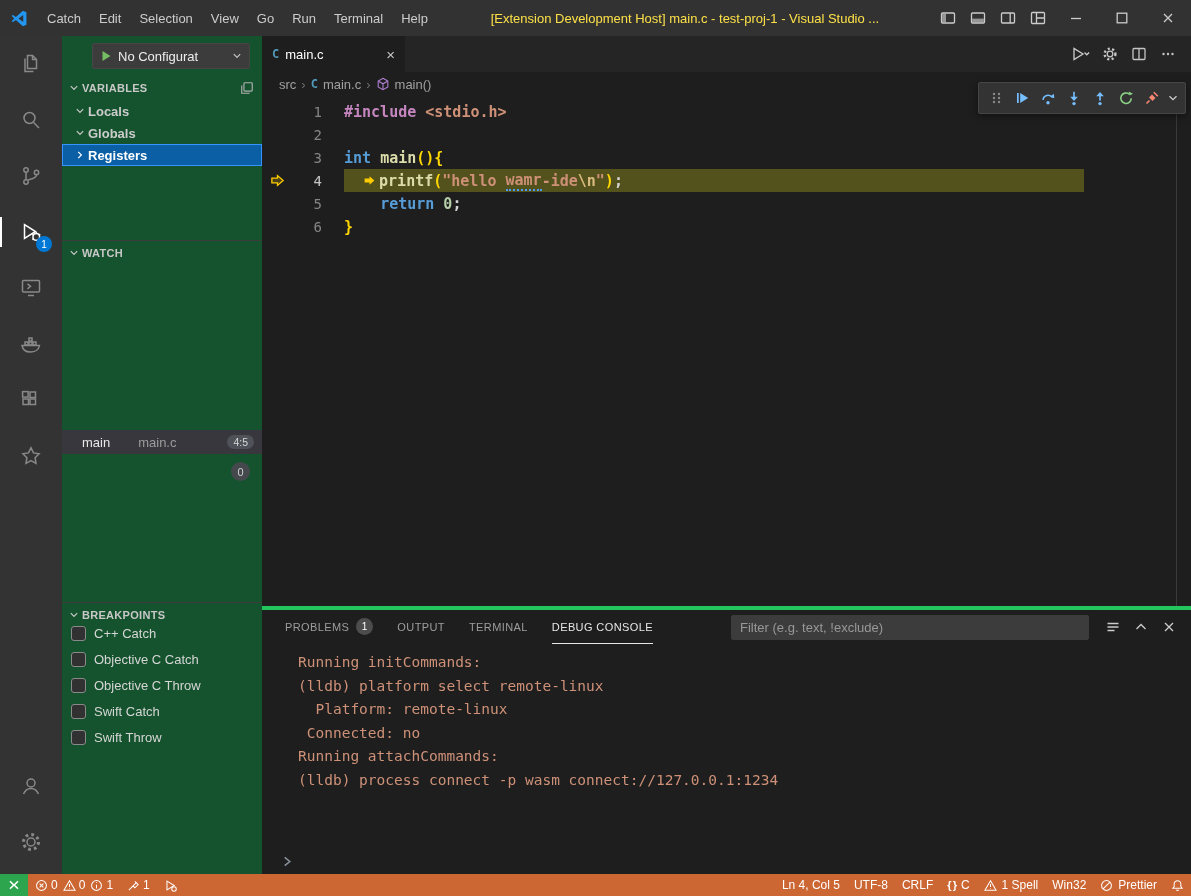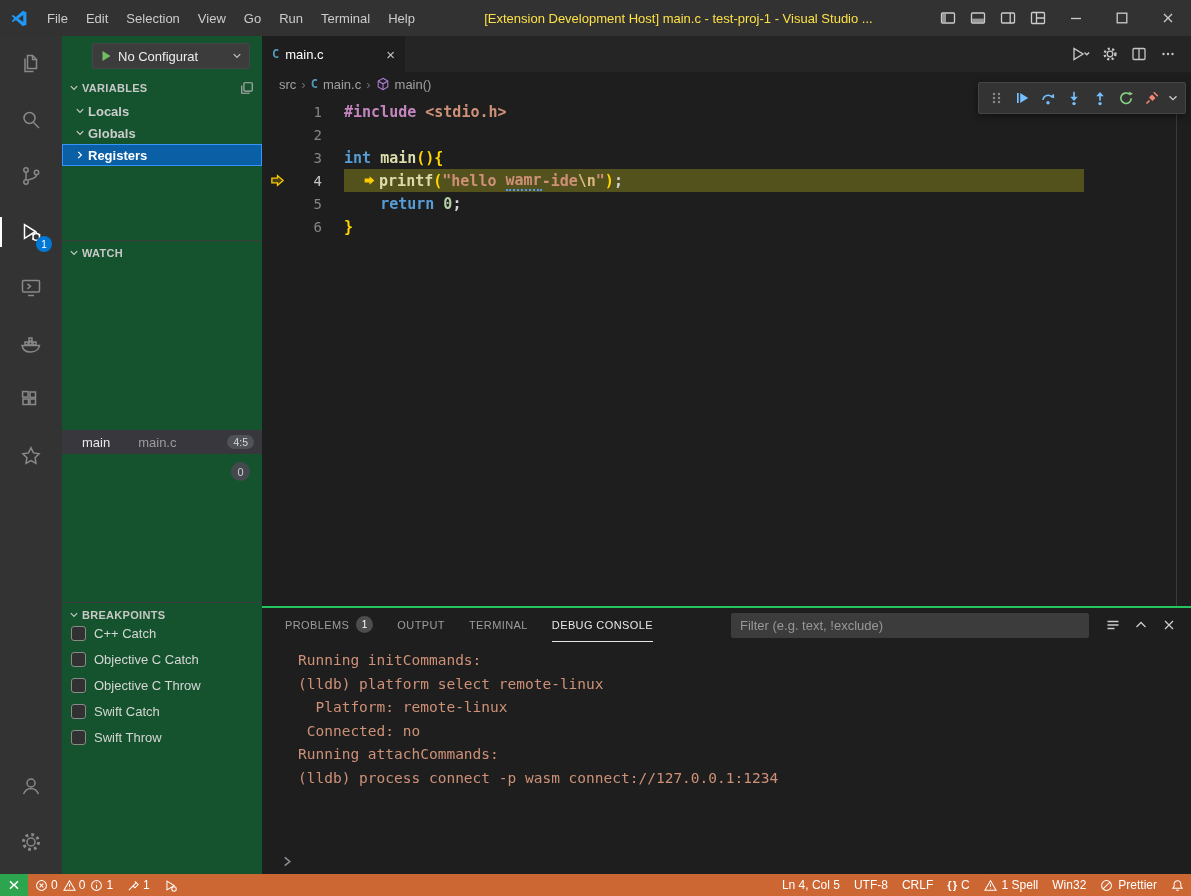--- a/index.html
+++ b/index.html
@@ -74,21 +74,21 @@
   .tok-misspelled{ border-bottom:2px dotted #4f9cf5; padding-bottom:0; }
   .inline-icon { display:inline-flex; margin:0 3px 0 1px; }
   .inline-icon svg { display:block; }
   .editor-scrollbar { position:absolute; top:0; bottom:0; right:14px; width:1px; background:#3a3a3a; }
 
   .debug-controls { position:absolute; top:46px; right:5px; height:32px; background:#333333; border:1px solid #454545; box-shadow:0 2px 8px rgba(0,0,0,.45); display:flex; align-items:center; padding:0 4px; z-index:6; border-radius:2px; }
   .dc-btn { width:26px; height:28px; display:flex; align-items:center; justify-content:center; cursor:pointer; }
   .dc-btn svg { display:block; }
 
   
-  .panel { height:268px; flex:none; display:flex; flex-direction:column; border-top:2px solid #22c55e; background:#1e1e1e; }
+  .panel { height:268px; flex:none; display:flex; flex-direction:column; border-top:4px solid #22c55e; background:#1e1e1e; }
   .panel-header { height:34px; flex:none; display:flex; align-items:center; padding:0 10px 0 23px; }
   .panel-tab { margin-right:24px; height:100%; display:flex; align-items:center; gap:7px; font-size:11px; letter-spacing:.4px; color:#9d9d9d; border-bottom:1px solid transparent; cursor:pointer; }
   .panel-tab.active { color:#e7e7e7; border-bottom-color:#e7e7e7; }
   .problems-badge { background:#4d4d4d; color:#ffffff; min-width:17px; height:17px; border-radius:50%; font-size:10px; display:flex; align-items:center; justify-content:center; }
   .panel-filter { margin-left:auto; width:358px; height:25px; background:#3c3c3c; border:1px solid #3c3c3c; border-radius:2px; color:#e0e0e0; font-size:13px; padding:0 8px; outline:none; font-family:"Liberation Sans",sans-serif; }
   .panel-filter::placeholder { color:#989898; }
   .panel-actions { display:flex; align-items:center; gap:4px; margin-left:12px; color:#cccccc; }
   .panel-action { width:24px; height:24px; display:flex; align-items:center; justify-content:center; cursor:pointer; }
   .console { flex:1; overflow:hidden; padding:7px 0 0 36px; font-family:"DejaVu Sans Mono",monospace; font-size:14.5px; line-height:23.5px; color:#ce9178; white-space:pre; }
   .console-prompt { height:26px; flex:none; display:flex; align-items:center; padding-left:19px; color:#8b949e; }
@@ -107,21 +107,21 @@
 
 <div class="app">
 
   <div class="titlebar">
     <div class="vscode-logo">
       <svg width="17" height="17" viewBox="0 0 16 16">
           <path fill="#2196f3" d="M11.2.6L4.6 6.7 1.9 4.6.5 5.3l2.6 2.7L.5 10.7l1.4.7 2.7-2.1 6.6 6.1 3.3-1.6V2.2L11.2.6zm.3 4.2v6.4L7 8l4.5-3.2z"></path>
         </svg>
     </div>
     <div class="menu-bar">
-        <div class="menu-item">File</div>
+        <div class="menu-item">Catch</div>
         <div class="menu-item">Edit</div>
         <div class="menu-item">Selection</div>
         <div class="menu-item">View</div>
         <div class="menu-item">Go</div>
         <div class="menu-item">Run</div>
         <div class="menu-item">Terminal</div>
         <div class="menu-item">Help</div>
       </div>
     <div class="titlebar-title">[Extension Development Host] main.c - test-proj-1 - Visual Studio ...</div>
     <div class="window-icons">

